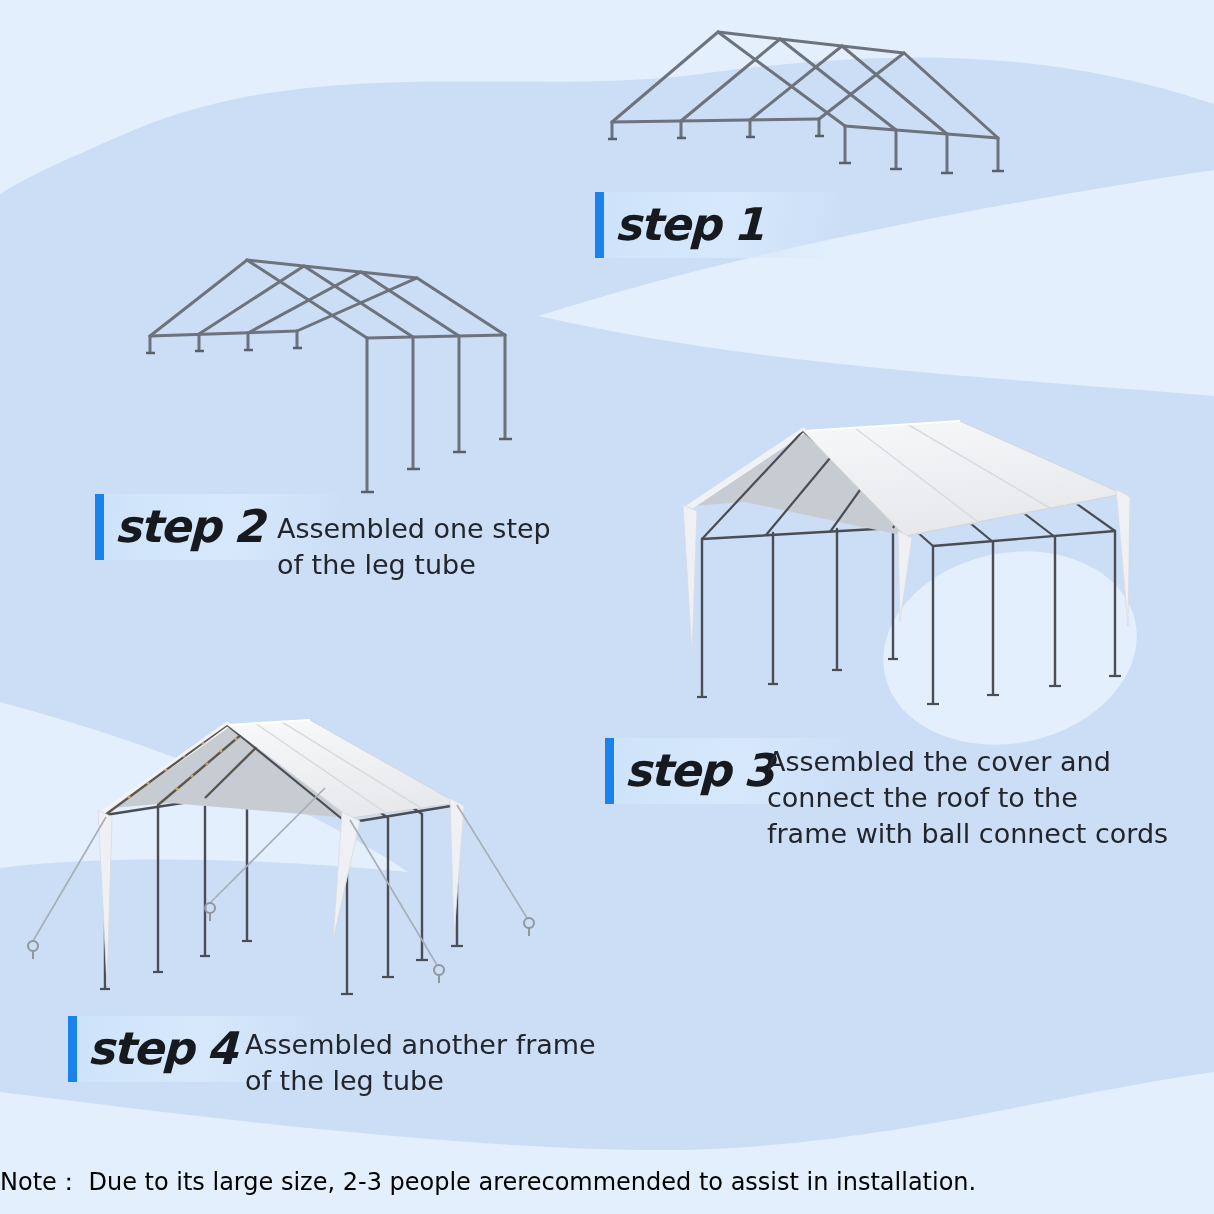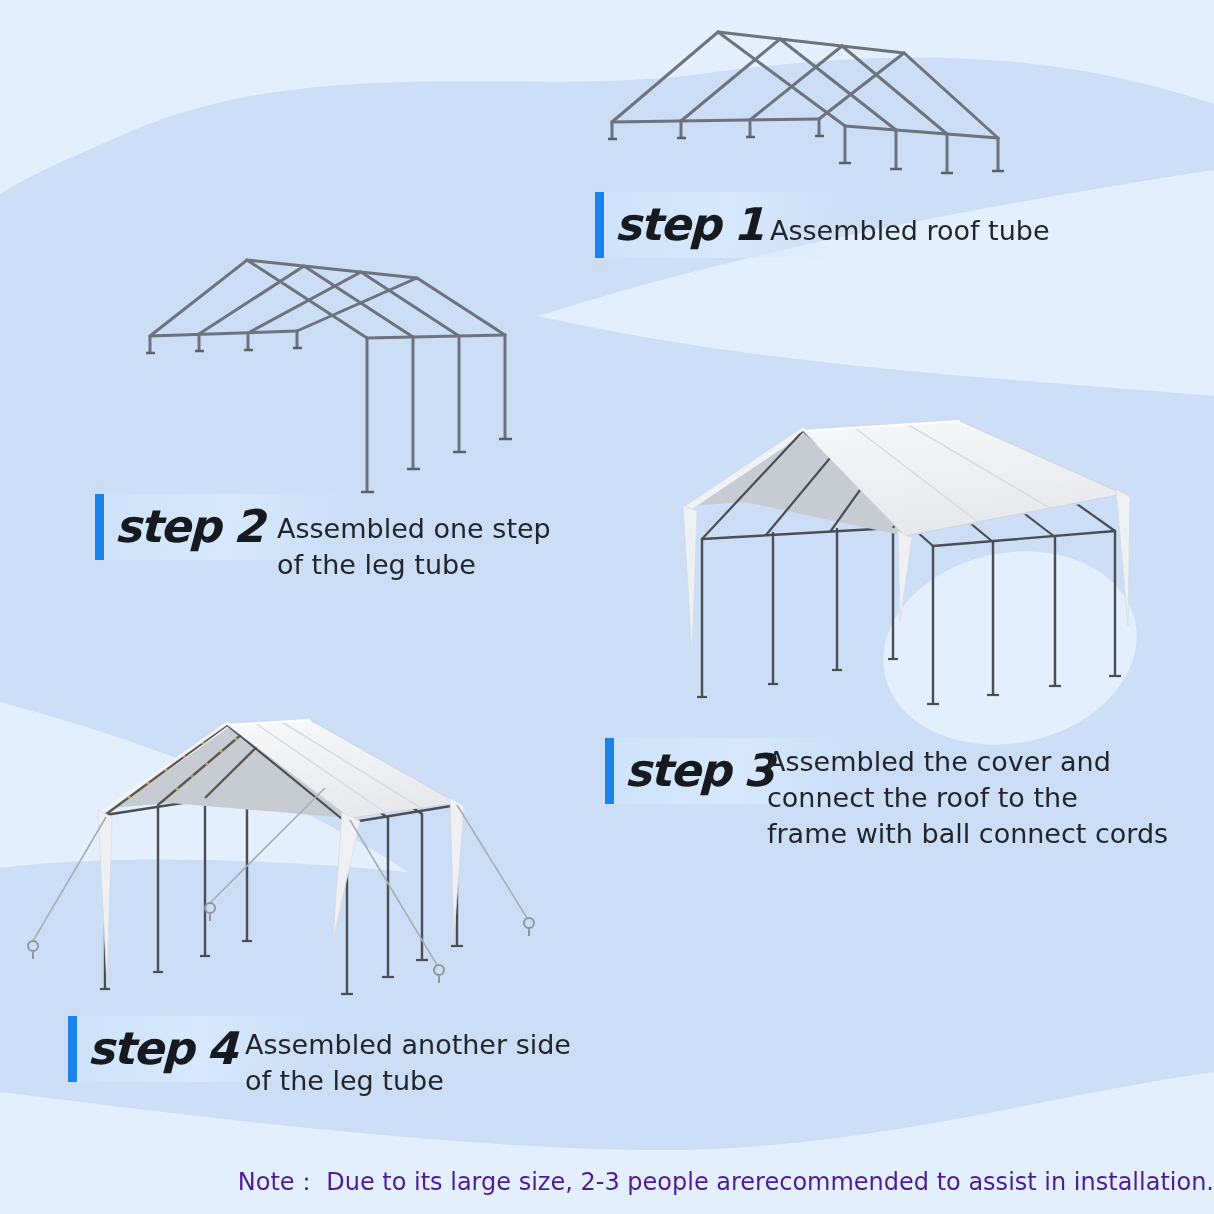--- a/index.html
+++ b/index.html
@@ -35,23 +35,23 @@
     position:absolute;
     font-size:27px;
     line-height:36px;
     color:#22262c;
     white-space:pre-line;
   }
   .note{
     position:absolute;
     left:0;right:0;
     top:1166px;
-    text-align:right;
+    text-align:left;
     font-size:24px;
-    color:#4c1d95;
+    color:#000000;
   }
 </style>
 </head>
 <body>
 
 <div class="canvas">
 
   <svg class="bg" width="1214" height="1214" viewBox="0 0 1214 1214">
     <rect x="0" y="0" width="1214" height="1214" fill="#cbdef6"></rect>
     <g fill="#e3effc">
@@ -283,24 +283,23 @@
   </div>
   <div class="chip" style="left:605px;top:738px">
     <span class="bar"></span>
     <span class="chip-text">step 3</span>
   </div>
   <div class="chip" style="left:68px;top:1016px">
     <span class="bar"></span>
     <span class="chip-text">step 4</span>
   </div>
 
-  <div class="desc" style="left:770px;top:213px">Assembled roof tube</div>
   <div class="desc" style="left:277px;top:511px">Assembled one step
 of the leg tube</div>
   <div class="desc" style="left:767px;top:744px">Assembled the cover and
 connect the roof to the
 frame with ball connect cords</div>
-  <div class="desc" style="left:245px;top:1027px">Assembled another side
+  <div class="desc" style="left:245px;top:1027px">Assembled another frame
 of the leg tube</div>
 
   <div class="note">Note：  Due to its large size, 2-3 people arerecommended to assist in installation.</div>
 
 </div>
 
 </body></html>

